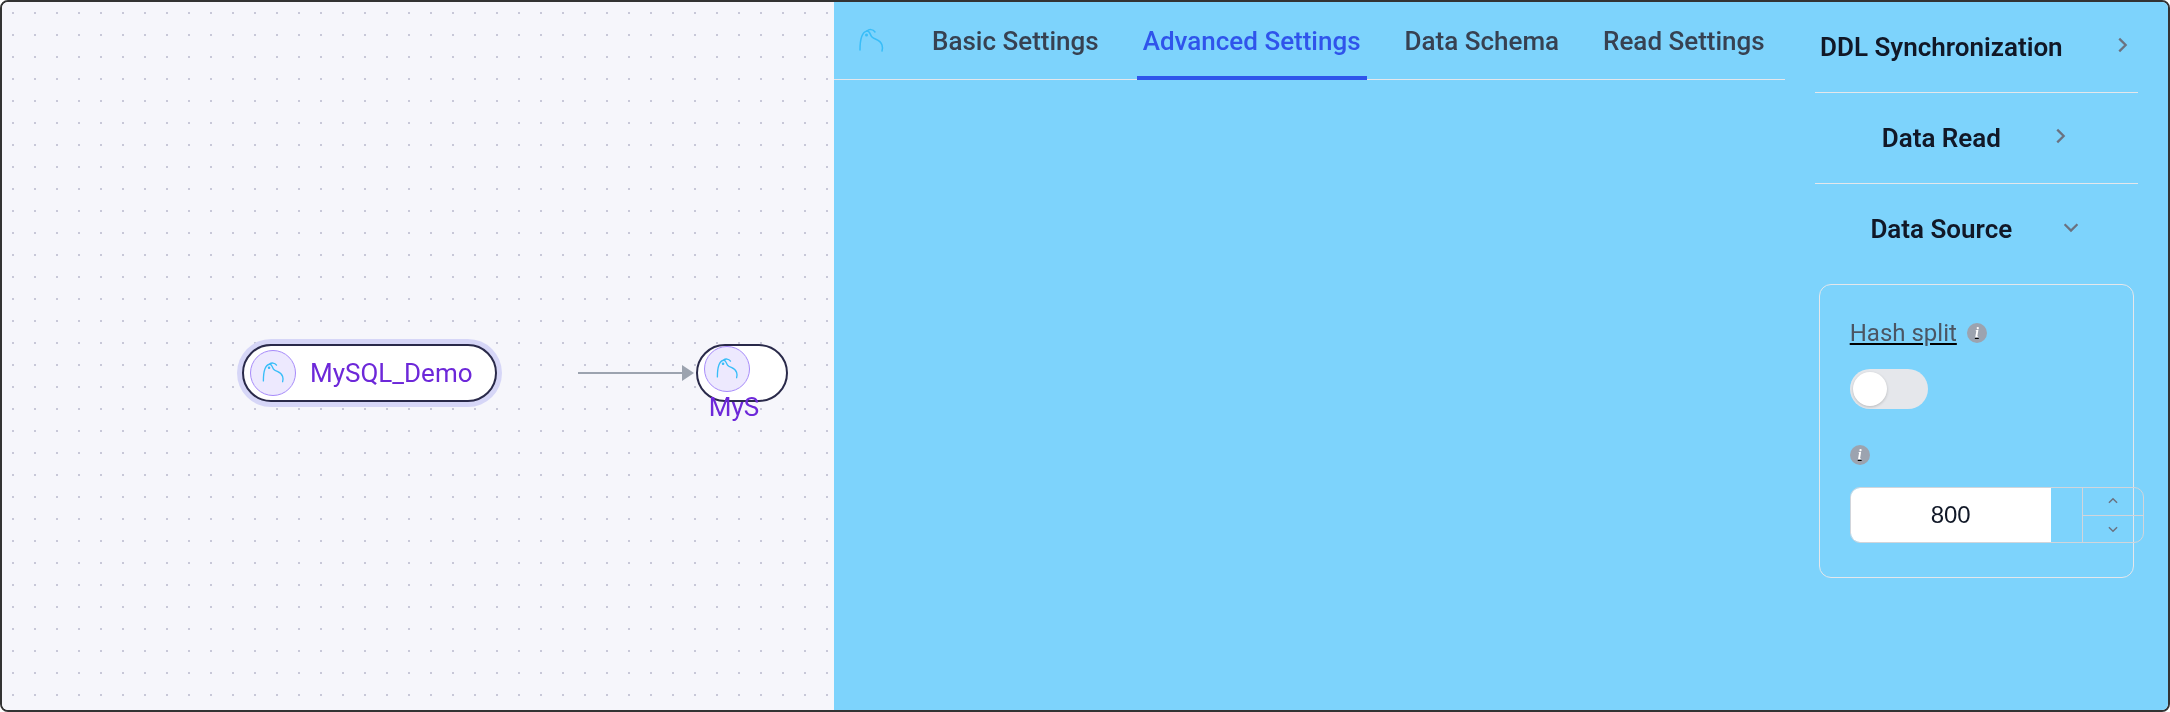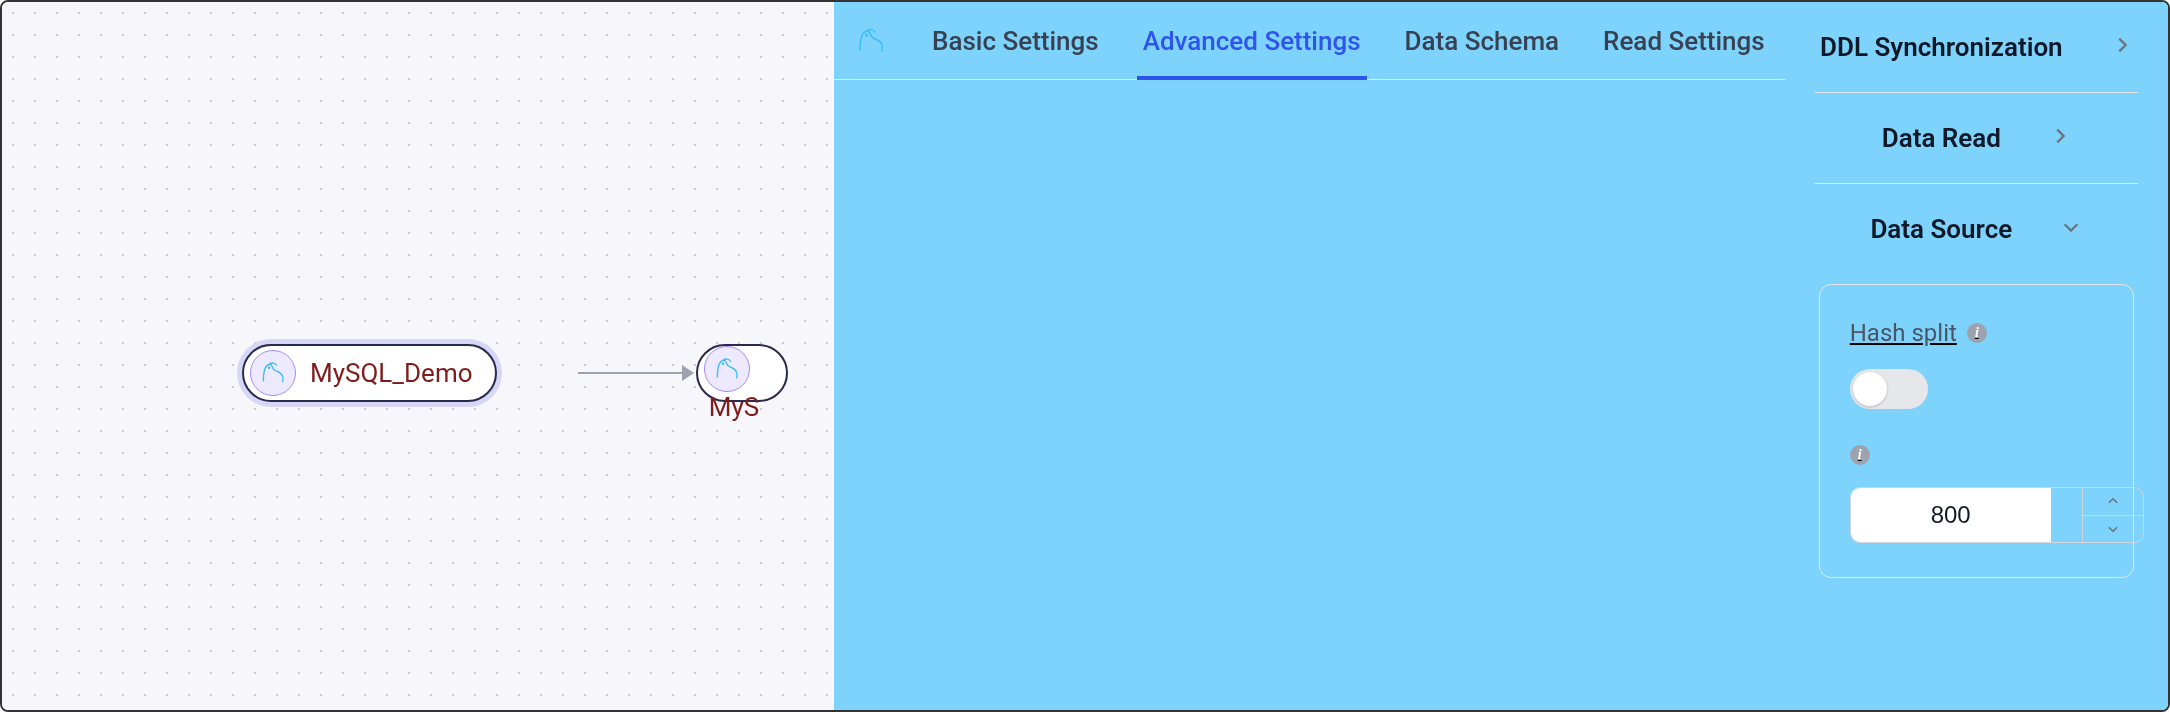--- a/index.html
+++ b/index.html
@@ -51,21 +51,21 @@
   border: 1.5px solid #a78bfa;
   display: flex;
   align-items: center;
   justify-content: center;
   margin-right: 14px;
   flex-shrink: 0;
 }
 .node-icon svg { width: 28px; height: 28px; }
 .node-label {
   font-size: 26px;
-  color: #7f1d1d;
+  color: #6d28d9;
   white-space: nowrap;
 }
 .arrow-line {
   position: absolute;
   top: 370px;
   left: 576px;
   width: 110px;
   height: 2px;
   background: #9ca3af;
 }

